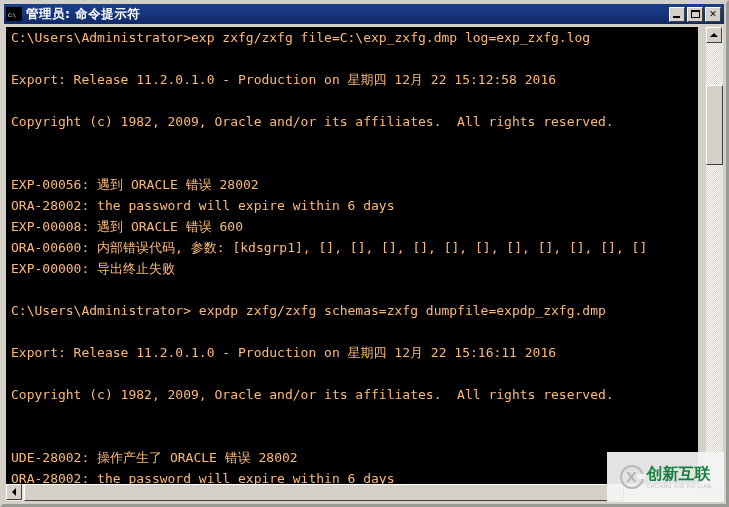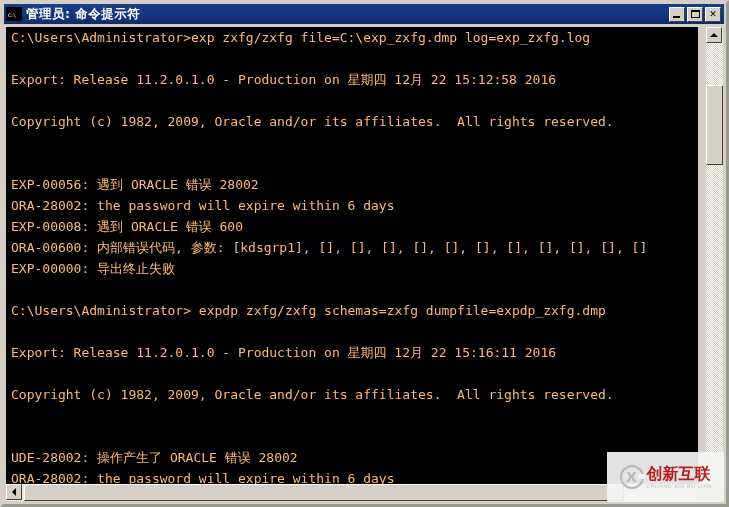--- a/index.html
+++ b/index.html
@@ -257,21 +257,21 @@
     top: 7px;
     width: 7px;
     height: 5px;
     background: rgba(244,244,244,0.93);
   }
   #wm-words { line-height: 1; }
   #wm-cn {
     font-family: "DejaVu Sans", sans-serif;
     font-size: 16px;
     font-weight: bold;
-    color: #b91c1c;
+    color: #15803d;
     letter-spacing: 0px;
     white-space: nowrap;
   }
   #wm-py {
     font-family: "DejaVu Sans", sans-serif;
     font-size: 5px;
     color: #c2c2c2;
     letter-spacing: 0.6px;
     white-space: nowrap;
     margin-top: 2px;

